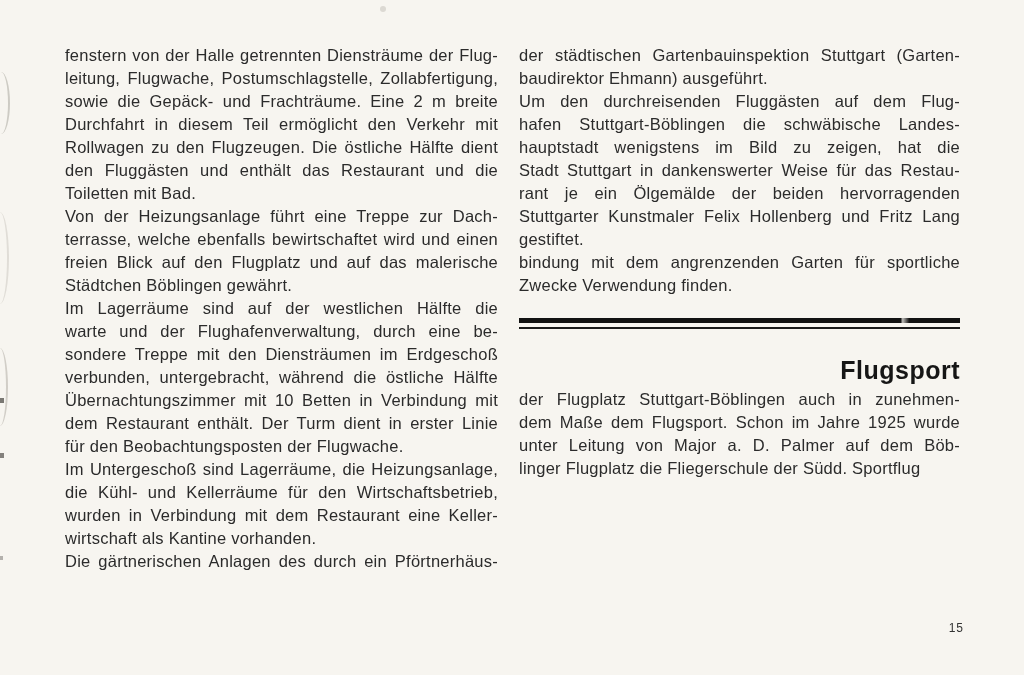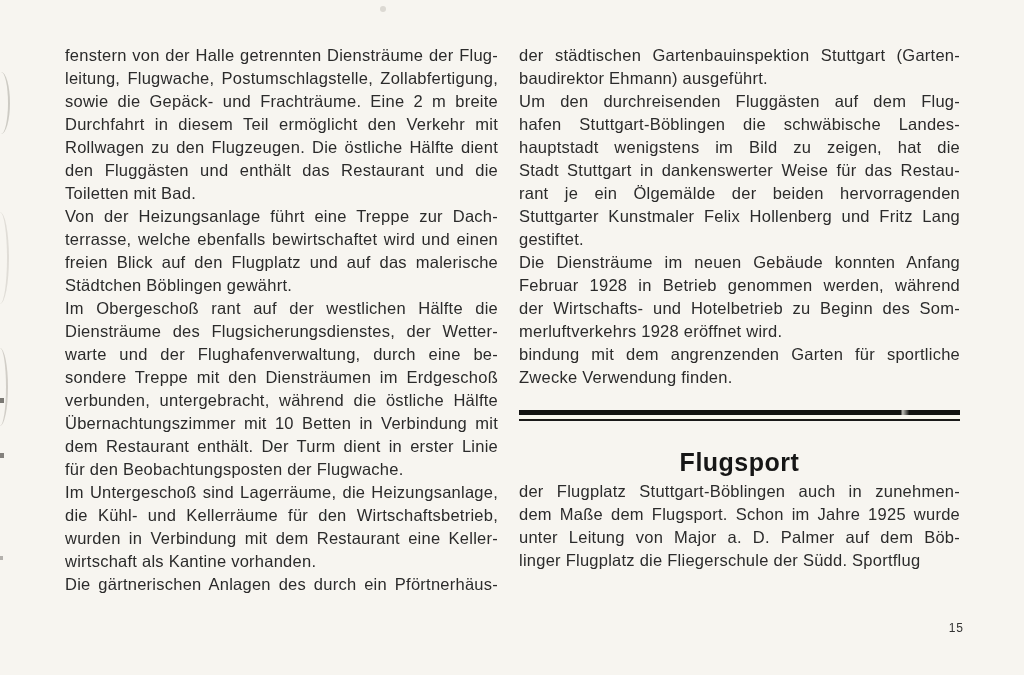--- a/index.html
+++ b/index.html
@@ -40,21 +40,21 @@
     background: linear-gradient(to right,
       #121212 0%, #121212 86.5%, rgba(18,18,18,0.25) 87%, #121212 88.5%, #121212 100%);
   }
   .section-divider .rule-thin {
     height: 2px;
     margin-top: 4px;
     background: #1a1a1a;
   }
   .section-heading {
     margin: 26px 0 4px 0;
-    text-align: center;
+    text-align: right;
     font-size: 25px;
     font-weight: bold;
     line-height: 28px;
     color: #161616;
     letter-spacing: 0.02em;
   }
   .page-number {
     position: absolute;
     left: 936px;
     top: 621px;
@@ -110,22 +110,21 @@
         <div class="line">den Fluggästen und enthält das Restaurant und die</div>
         <div class="line last">Toiletten mit Bad.</div>
       </div>
       <div class="para">
         <div class="line">Von der Heizungsanlage führt eine Treppe zur Dach-</div>
         <div class="line">terrasse, welche ebenfalls bewirtschaftet wird und einen</div>
         <div class="line">freien Blick auf den Flugplatz und auf das malerische</div>
         <div class="line last">Städtchen Böblingen gewährt.</div>
       </div>
       <div class="para">
-        <div class="line">Im Obergeschoß rant auf der westlichen Hälfte die</div>
-        <div class="line">Diensträume des Flugsicherungsdienstes, der Wetter-</div>
+        <div class="line">Im Lagerräume sind auf der westlichen Hälfte die</div>
         <div class="line">warte und der Flughafenverwaltung, durch eine be-</div>
         <div class="line">sondere Treppe mit den Diensträumen im Erdgeschoß</div>
         <div class="line">verbunden, untergebracht, während die östliche Hälfte</div>
         <div class="line">Übernachtungszimmer mit 10 Betten in Verbindung mit</div>
         <div class="line">dem Restaurant enthält. Der Turm dient in erster Linie</div>
         <div class="line last">für den Beobachtungsposten der Flugwache.</div>
       </div>
       <div class="para">
         <div class="line">Im Untergeschoß sind Lagerräume, die Heizungsanlage,</div>
         <div class="line">die Kühl- und Kellerräume für den Wirtschaftsbetrieb,</div>
@@ -146,26 +145,20 @@
         <div class="para">
           <div class="line">Um den durchreisenden Fluggästen auf dem Flug-</div>
           <div class="line">hafen Stuttgart-Böblingen die schwäbische Landes-</div>
           <div class="line">hauptstadt wenigstens im Bild zu zeigen, hat die</div>
           <div class="line">Stadt Stuttgart in dankenswerter Weise für das Restau-</div>
           <div class="line">rant je ein Ölgemälde der beiden hervorragenden</div>
           <div class="line">Stuttgarter Kunstmaler Felix Hollenberg und Fritz Lang</div>
           <div class="line last">gestiftet.</div>
         </div>
         <div class="para">
-          <div class="line">Die Diensträume im neuen Gebäude konnten Anfang</div>
-          <div class="line">Februar 1928 in Betrieb genommen werden, während</div>
-          <div class="line">der Wirtschafts- und Hotelbetrieb zu Beginn des Som-</div>
-          <div class="line last">merluftverkehrs 1928 eröffnet wird.</div>
-        </div>
-        <div class="para">
           <div class="line">bindung mit dem angrenzenden Garten für sportliche</div>
           <div class="line last">Zwecke Verwendung finden.</div>
         </div>
       </div>
 
     <div class="section-divider">
       <div class="rule-thick"></div>
       <div class="rule-thin"></div>
     </div>
 

